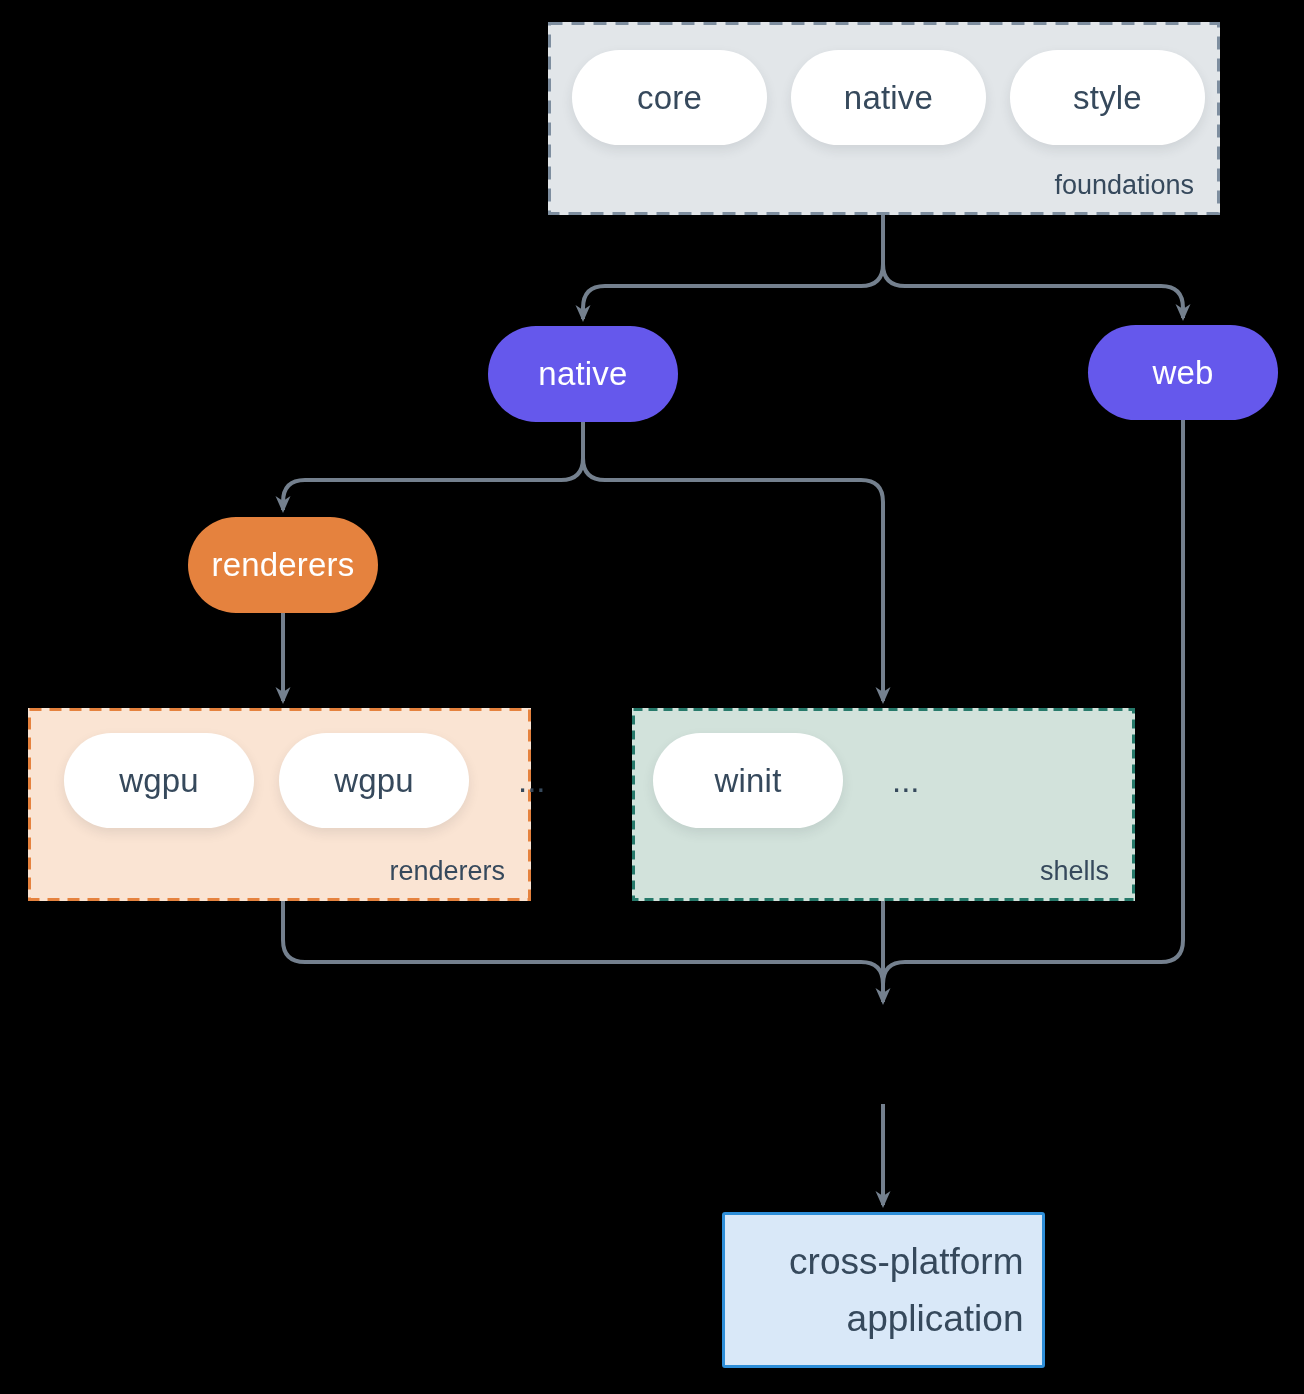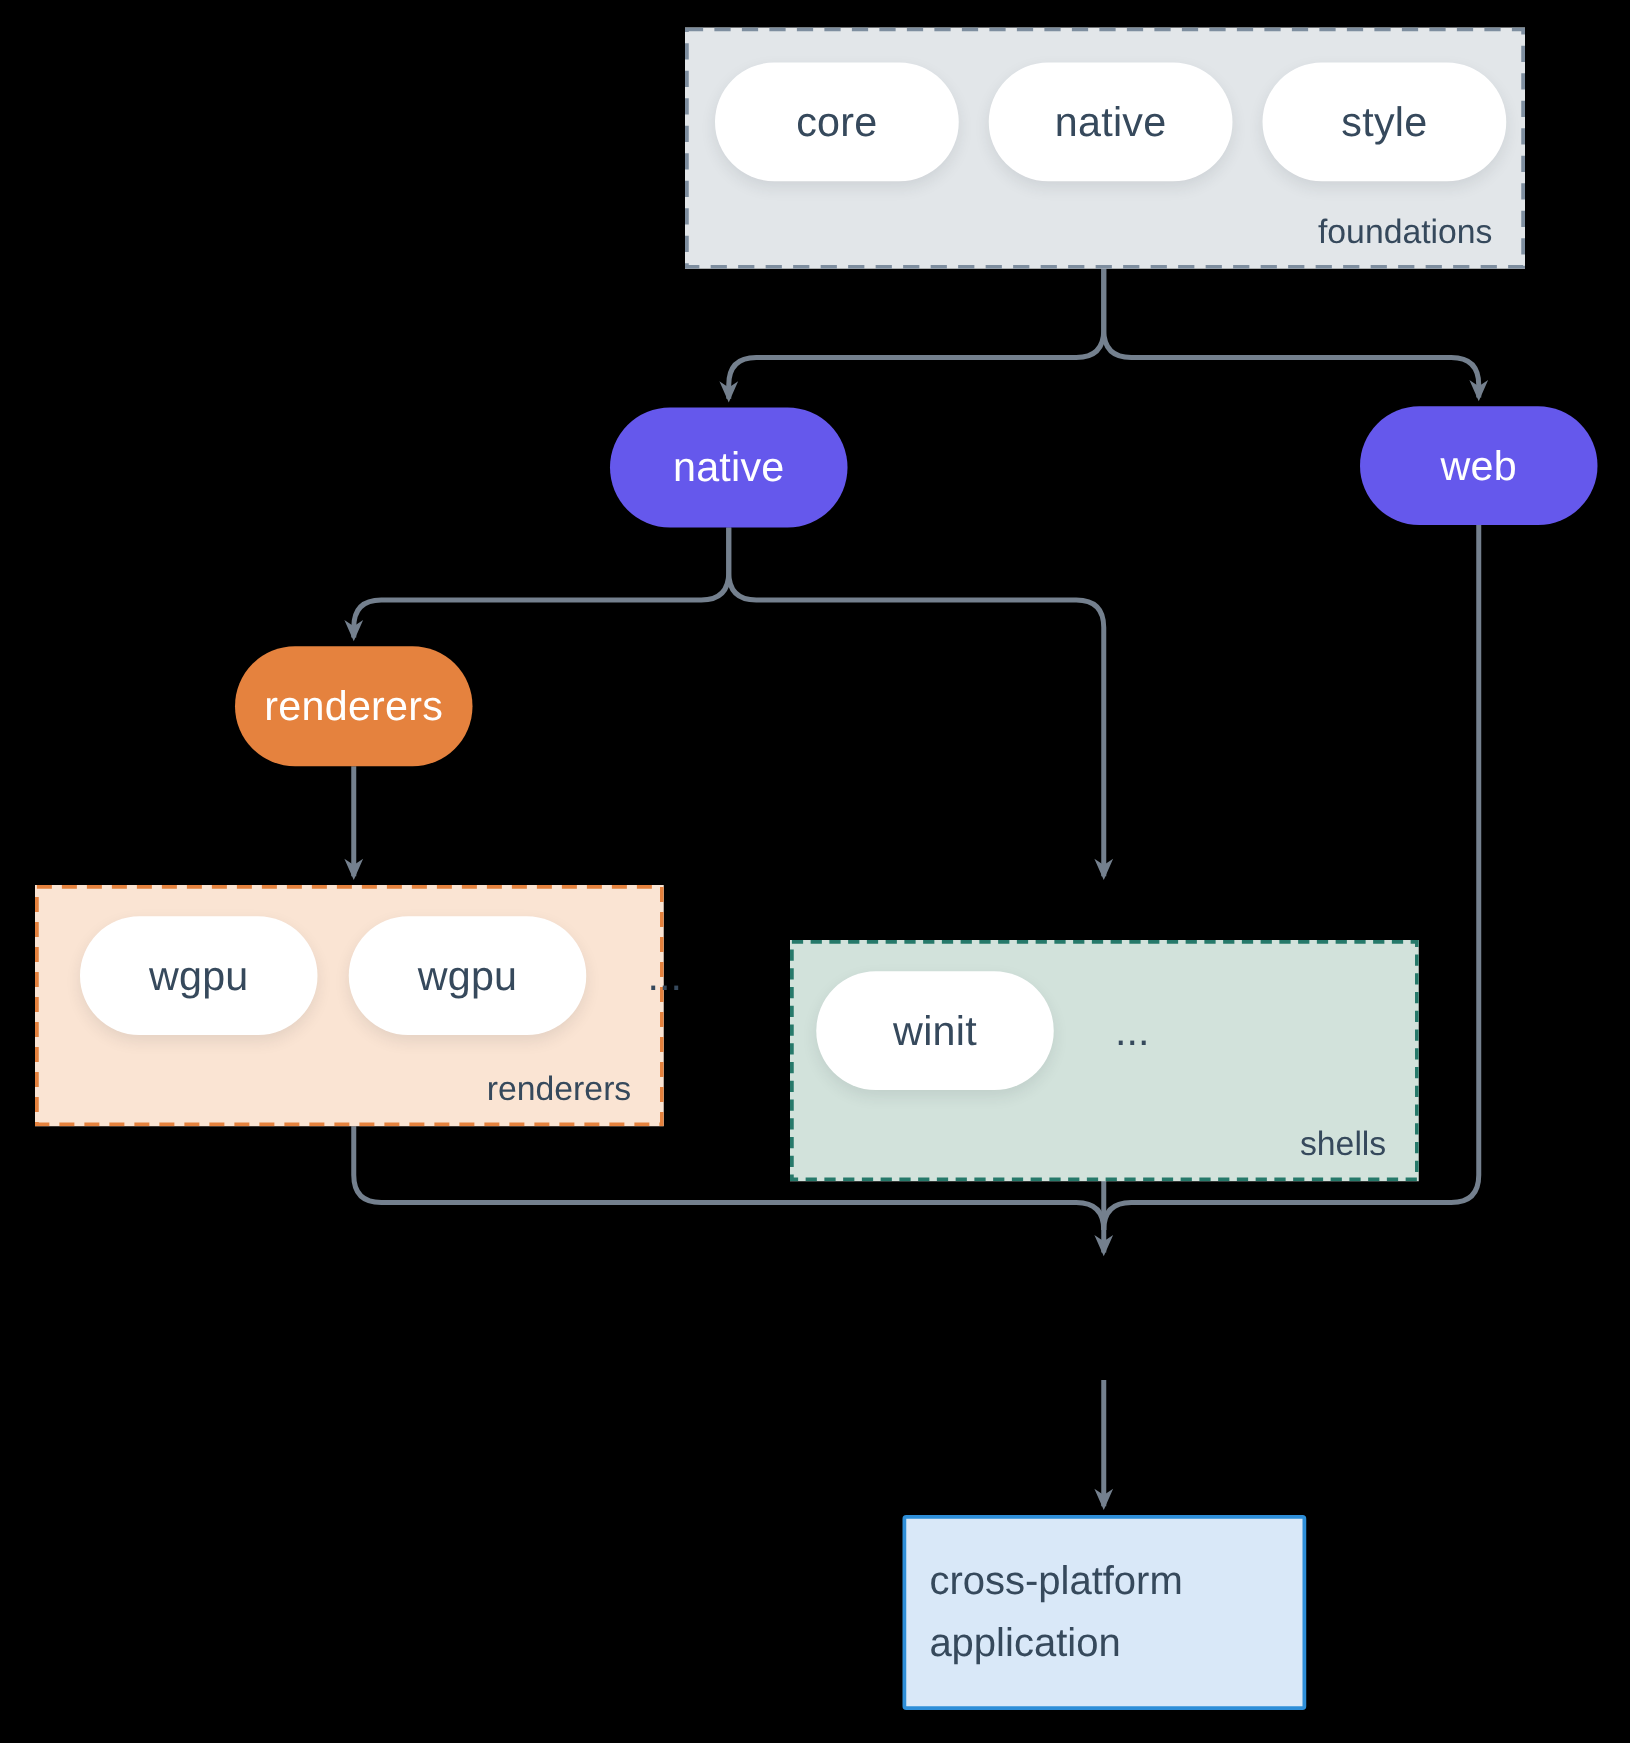--- a/index.html
+++ b/index.html
@@ -38,21 +38,21 @@
 
   .node{position:absolute;z-index:2;display:flex;align-items:center;justify-content:center;
         border-radius:48px;font-size:33px;color:var(--white);letter-spacing:.2px;}
   .node.purple{background:var(--purple);}
   .node.orange{background:var(--orange);}
   .node.blue{background:var(--blue);}
 
   .app-box{position:absolute;left:722px;top:1212px;width:323px;height:156px;z-index:2;
         background:var(--app-bg);border:3px solid var(--blue);border-radius:3px;
         display:flex;align-items:center;justify-content:center;}
-  .app-box .app-label{width:280px;text-align:left;font-size:32px;line-height:1.55;color:var(--slate);}
+  .app-box .app-label{width:280px;text-align:right;font-size:37px;line-height:1.55;color:var(--slate);}
 </style>
 </head>
 <body>
 
 <div class="canvas">
 
   <svg class="connectors" width="1304" height="1394" viewBox="0 0 1304 1394" aria-hidden="true">
     <defs>
       <marker id="arrowhead" markerUnits="userSpaceOnUse" markerWidth="24" markerHeight="24" refX="17" refY="12" orient="auto">
         <path d="M3,4.5 L20,12 L3,19.5 L8,12 Z"></path>
@@ -109,21 +109,21 @@
         <span>wgpu</span>
       </div>
       <div class="pill white" style="width:190px;height:95px;">
         <span>wgpu</span>
       </div>
       <span class="ellipsis">...</span>
     </div>
     <div class="group-label">renderers</div>
   </div>
 
-  <div class="group" style="left:632px;top:708px;width:503px;height:193px;margin-top:44px;">
+  <div class="group" style="left:632px;top:708px;width:503px;height:193px;">
     <div class="fill" style="background:var(--shells-bg);"></div>
     <svg class="dash-border" width="503" height="193" viewBox="0 0 503 193">
       <rect x="1.5" y="1.5" width="500" height="190" fill="none" stroke="var(--shells-border)" stroke-width="3" stroke-dasharray="9 6"></rect>
     </svg>
     <div class="pill-row" style="left:21px;top:25px;gap:25px;">
       <div class="pill white" style="width:190px;height:95px;">
         <span>winit</span>
       </div>
       <span class="ellipsis">...</span>
     </div>

